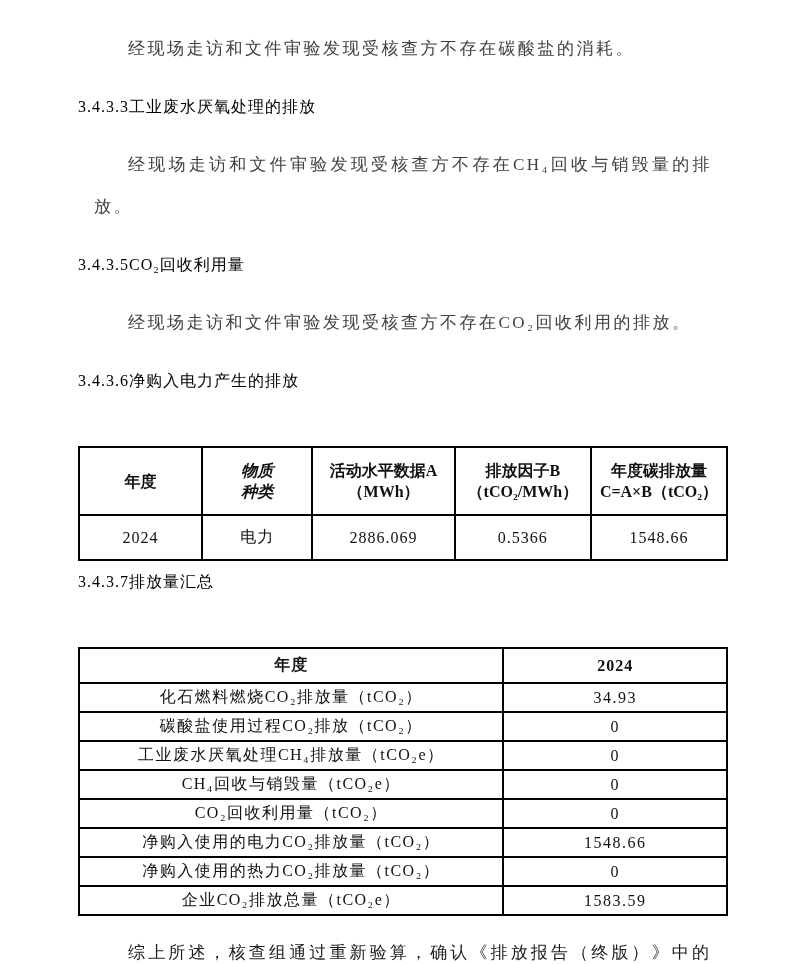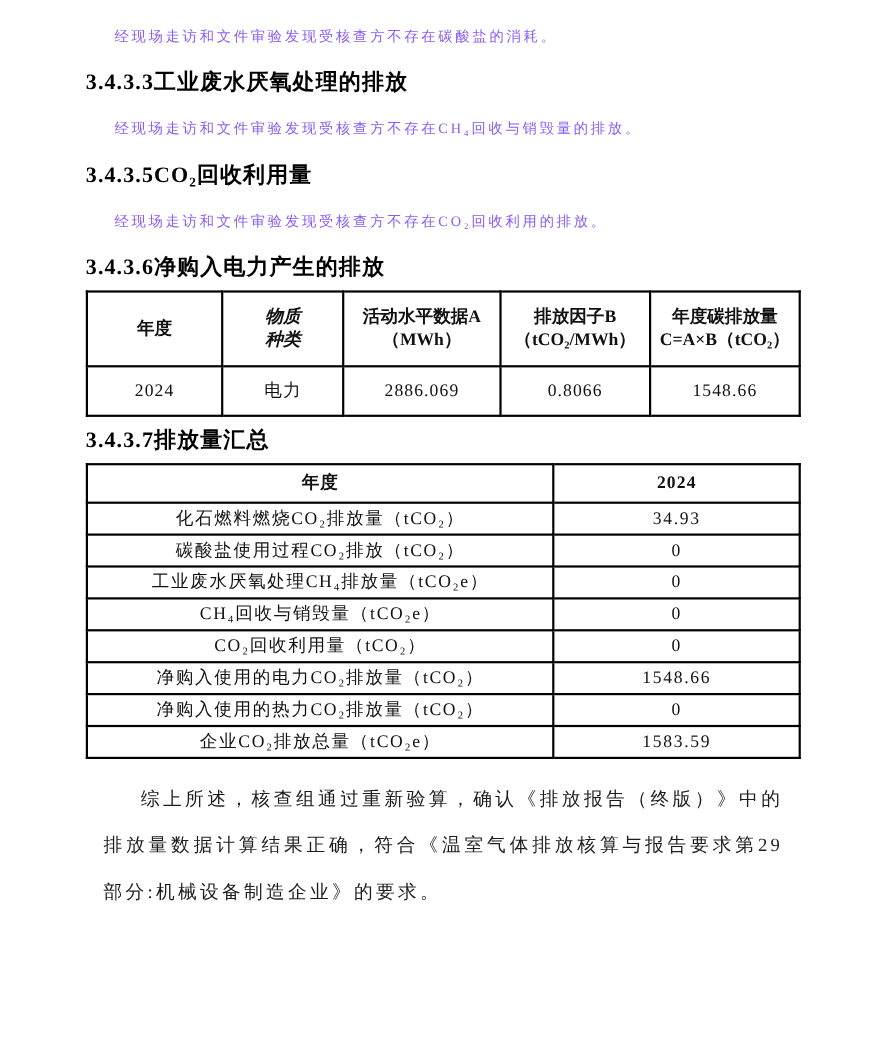--- a/index.html
+++ b/index.html
@@ -8,40 +8,41 @@
     width: 800px;
     height: 964px;
     box-sizing: border-box;
     background: #ffffff;
     padding: 12px 72px 10px 78px;
     font-family: "Liberation Serif", "DejaVu Serif", serif;
     color: #111111;
     overflow: hidden;
   }
   p.body-para {
-    margin: 0;
-    font-size: 13px;
+    margin: 16px;
+    font-size: 17px;
     line-height: 42px;
     letter-spacing: 2.5px;
     text-indent: 2em;
     text-align: justify;
-    color: #8b5cf6;
+    color: #404040;
   }
   h3.sec-heading {
     margin: 0;
-    font-size: 20px;
-    font-weight: bold;
+    font-size: 16px;
+    font-weight: normal;
     line-height: 42px;
     letter-spacing: 1px;
     color: #000000;
   }
   table.doc-table {
     width: 100%;
     border-collapse: collapse;
     table-layout: fixed;
+    margin-top: 44px;
   }
   table.doc-table th, table.doc-table td {
     border: 2px solid #000000;
     text-align: center;
     vertical-align: middle;
     padding: 0 2px;
     overflow: hidden;
   }
   
   table.t1 th {
@@ -112,21 +113,21 @@
         <th>活动水平数据A（MWh）</th>
         <th>排放因子B（tCO₂/MWh）</th>
         <th>年度碳排放量C=A×B（tCO₂）</th>
       </tr>
     </thead>
     <tbody>
       <tr>
         <td>2024</td>
         <td>电力</td>
         <td>2886.069</td>
-        <td>0.8066</td>
+        <td>0.5366</td>
         <td>1548.66</td>
       </tr>
     </tbody>
   </table>
 
   <h3 class="sec-heading">3.4.3.7排放量汇总</h3>
 
   <table class="doc-table t2">
     <colgroup>
       <col style="width:65.5%">

